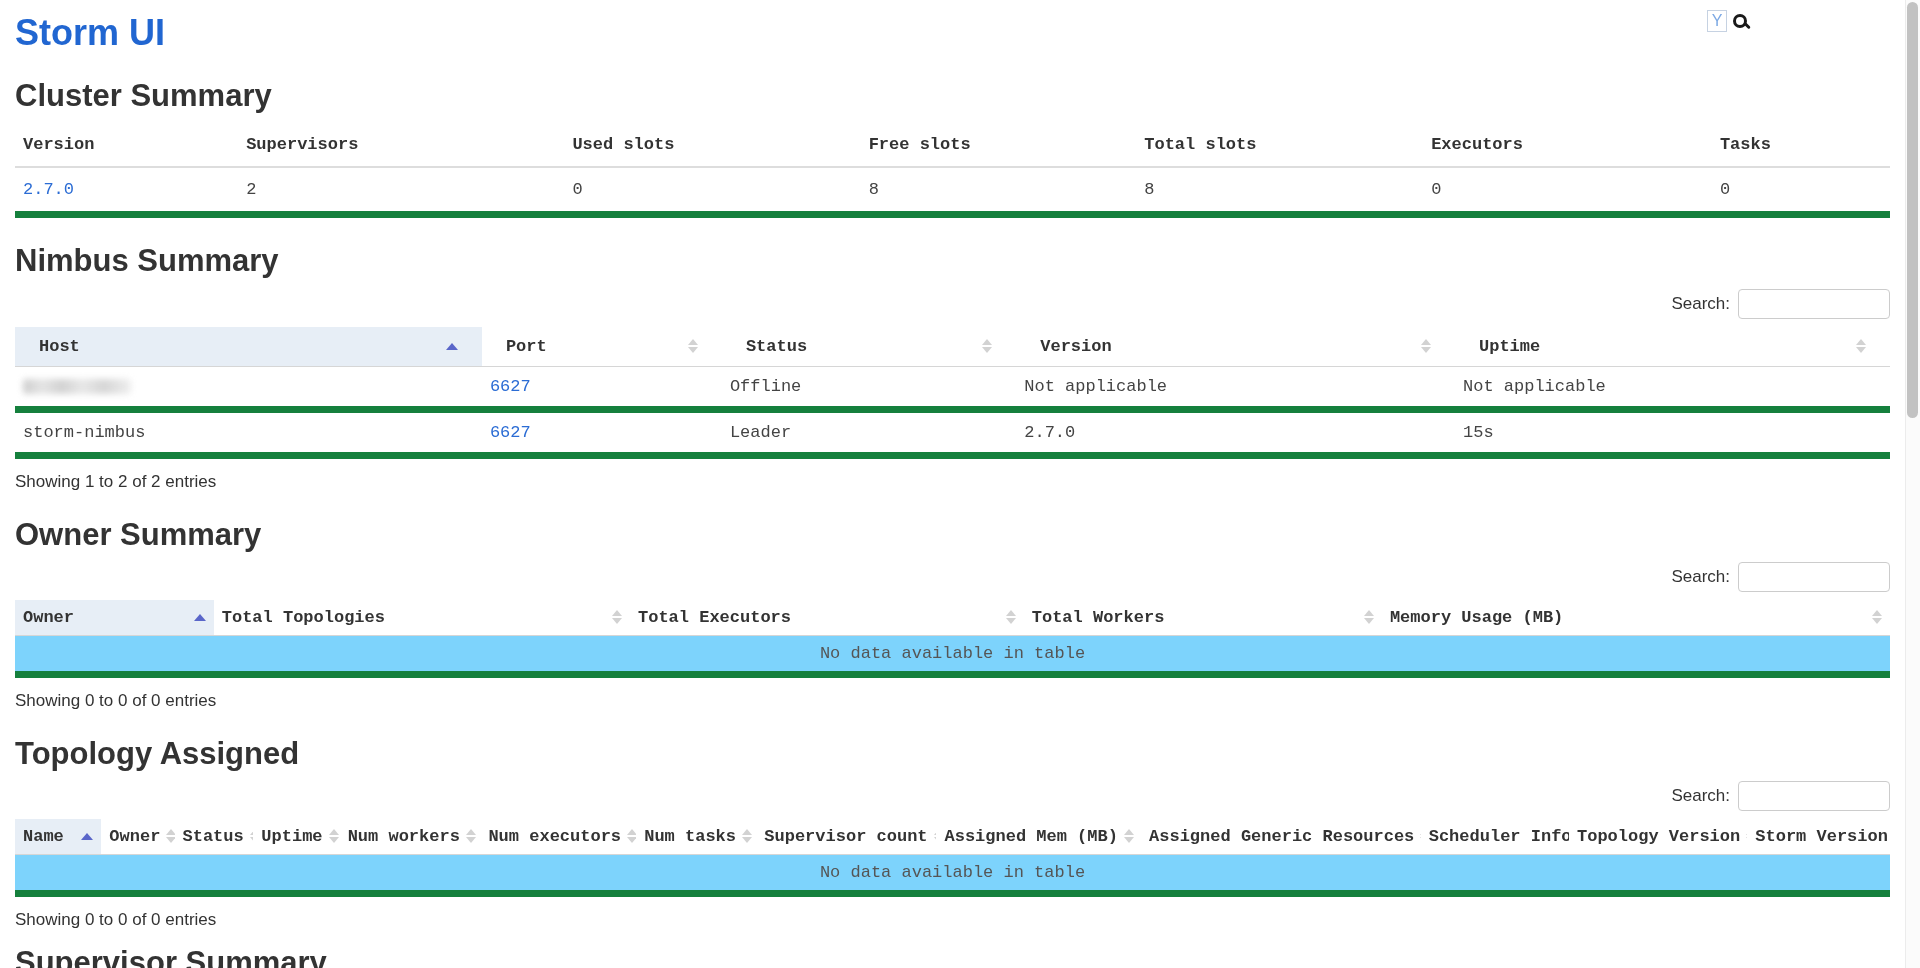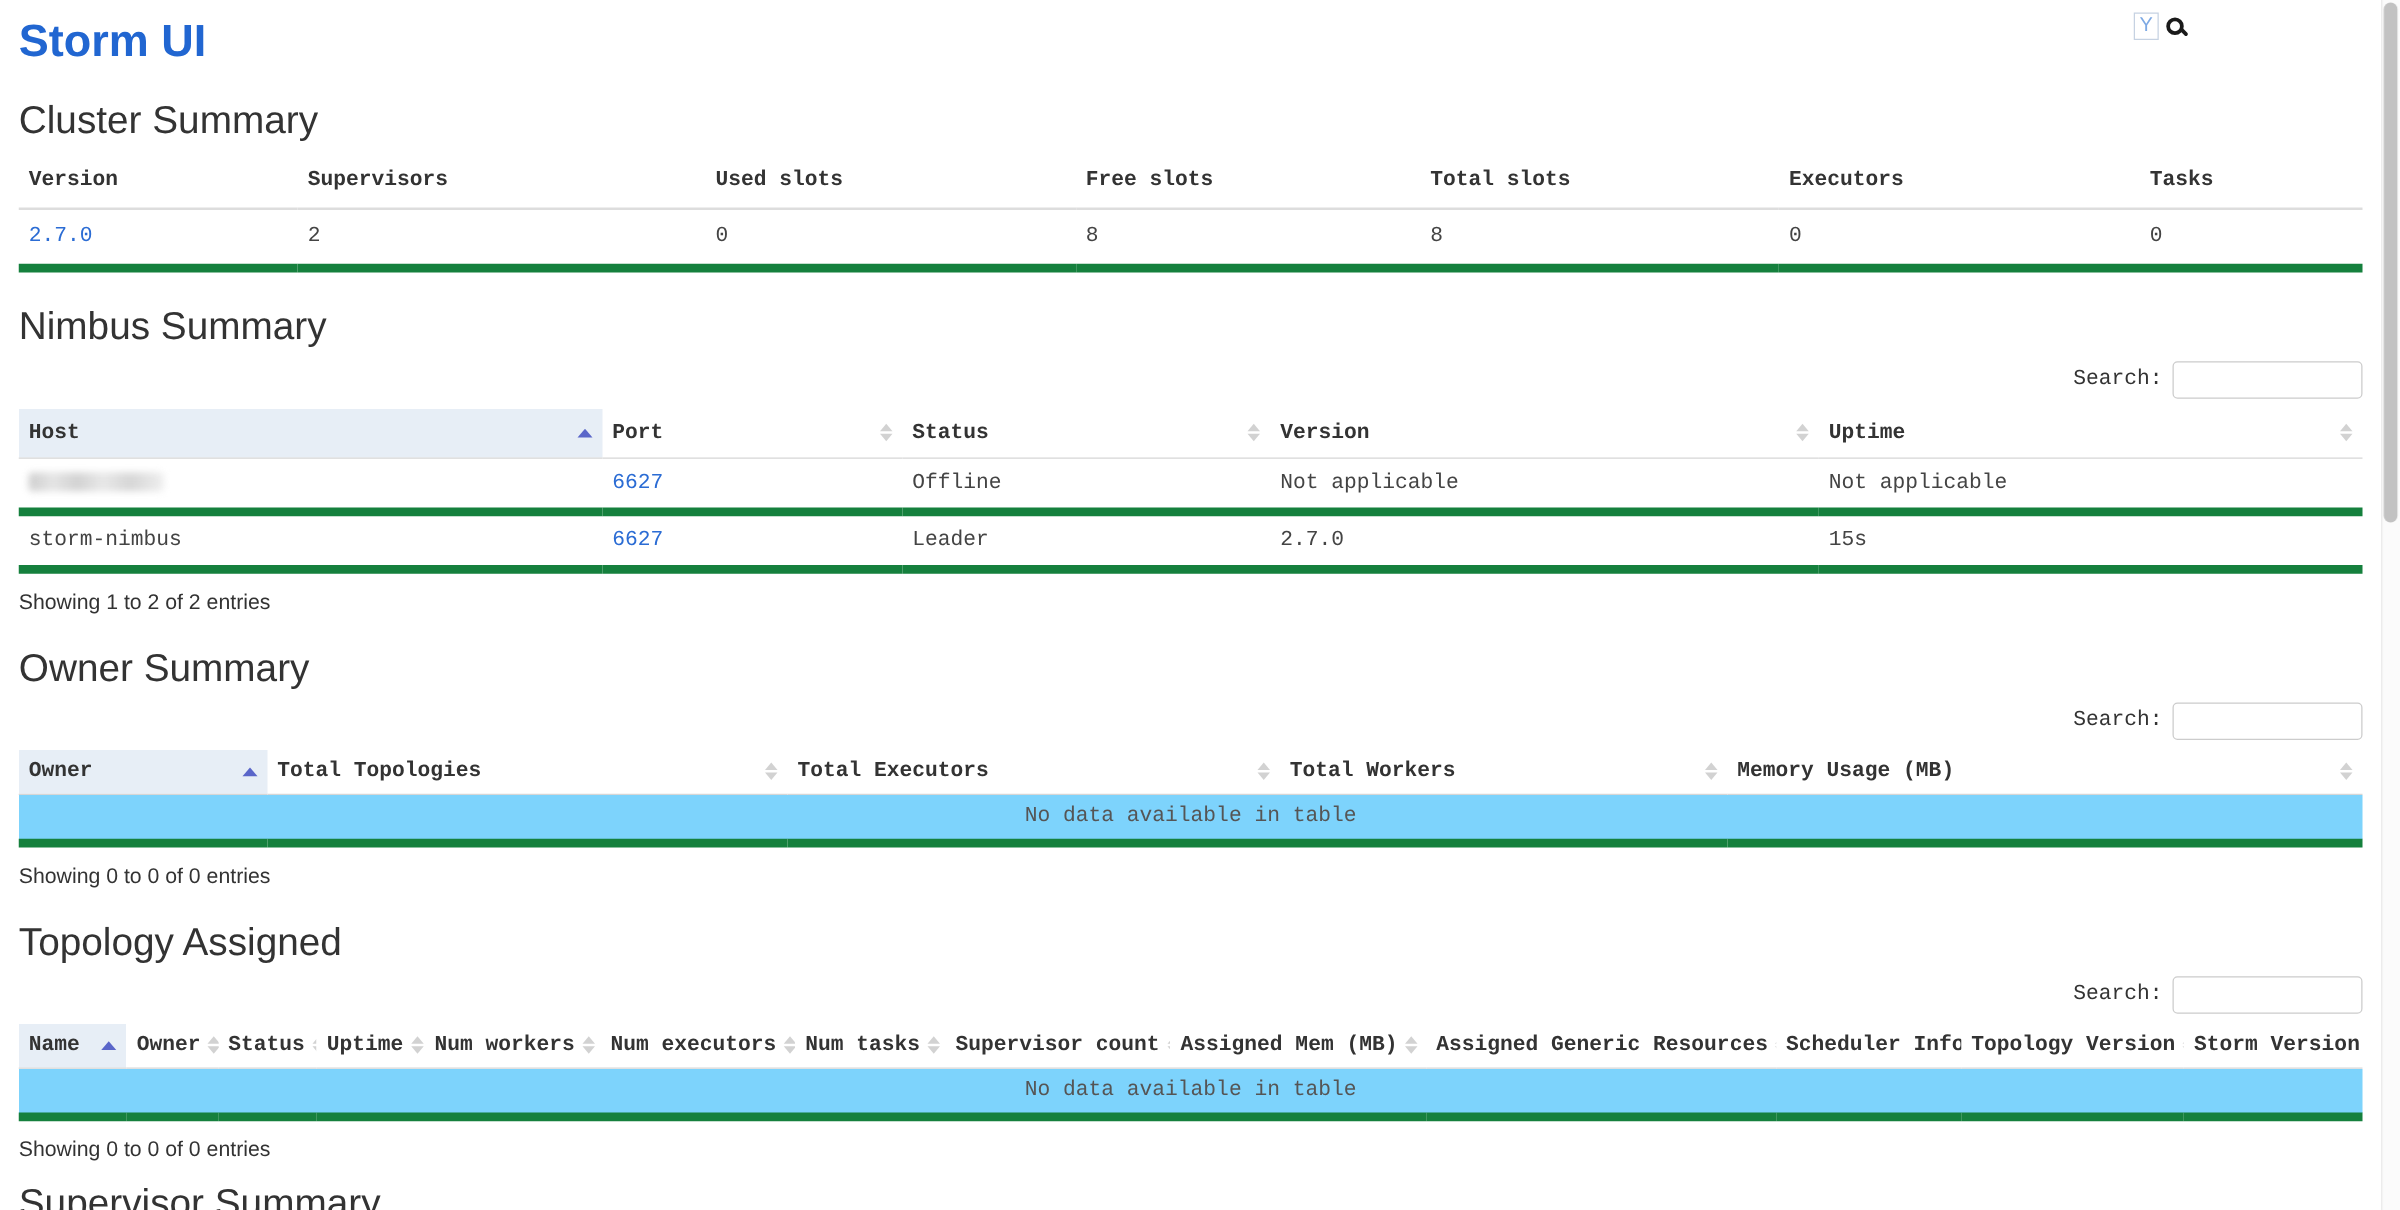--- a/index.html
+++ b/index.html
@@ -1,57 +1,57 @@
 <!DOCTYPE html>
 <html><head>
 <meta charset="utf-8">
 <style>
   * { margin:0; padding:0; box-sizing:border-box; }
   html,body { width:1920px; height:968px; overflow:hidden; background:#fff;
               font-family:"Liberation Sans", sans-serif; color:#444; }
   .page { position:absolute; left:15px; top:0; width:1875px; padding-top:12px; }
 
   h1.app-title { font-size:36px; font-weight:700; color:#2166d1; line-height:1.15; }
-  h2.section-title { font-size:31px; font-weight:400; color:#333; line-height:1.1; margin:26px 0 10px; }
+  h2.section-title { font-size:31px; font-weight:700; color:#333; line-height:1.1; margin:26px 0 10px; }
   h2.tight { margin-top:16px; }
 
   
   .top-icons { position:absolute; left:1707px; top:10px; display:flex; align-items:center; gap:6px; }
   .y-badge { width:20px; height:22px; border:1px solid #c6d2e2; color:#7da9e4; font-size:16px;
              display:flex; align-items:center; justify-content:center; background:#fff; }
   .mag { position:relative; width:14px; height:14px; border:3px solid #1a1a1a; border-radius:50%; display:inline-block; }
   .mag::after { content:''; position:absolute; width:8px; height:3px; background:#1a1a1a;
                 transform:rotate(45deg); right:-7px; bottom:-2px; border-radius:2px; }
 
   
   .scrollbar { position:fixed; right:0; top:0; width:15px; height:968px; background:#fbfbfb; border-left:1px solid #ececec; }
   .scrollbar .thumb { position:absolute; top:2px; right:2px; width:11px; height:416px; background:#c2c2c2; border-radius:6px; }
 
   table { width:100%; border-collapse:collapse; table-layout:fixed; font-size:17px;font-family:Liberation Mono, monospace; }
-  th { text-align:left; font-weight:700; color:#333; padding:10px 8px; }
+  th { text-align:left; font-weight:700; color:#333; padding:10px 24px; }
   td { color:#444; padding:10px 8px; border-bottom:7px solid #15803d; overflow:hidden; white-space:nowrap; }
   th { white-space:nowrap; overflow:hidden; }
 
   .plain-table th { padding:12px 8px; border-bottom:2px solid #ddd; }
   .plain-table td { padding:12px 8px; }
   .dt-table thead th { border-bottom:1px solid #d6d6d6; }
   .dt-table th.sorted { background:#e7eef6; }
   .owner-table th, .owner-table td, .topo-table th, .topo-table td { padding:8px 8px; }
 
   .th-inner { display:flex; justify-content:space-between; align-items:center; gap:6px; }
   .sort { display:flex; flex-direction:column; gap:2px; flex:none; }
   .tri { width:0; height:0; border-left:5px solid transparent; border-right:5px solid transparent; }
   .tri.up   { border-bottom:6px solid #d2d2d2; }
   .tri.down { border-top:6px solid #d2d2d2; }
   .sort.asc .tri.up { border-left-width:6px; border-right-width:6px; border-bottom:7px solid #5a66c9; }
 
   a.lnk { color:#2b6cd4; text-decoration:none; }
 
   .search-bar { display:flex; justify-content:flex-end; align-items:center; margin:4px 0 8px; }
-  .search-bar label { font-size:17px; color:#333; margin-right:8px;font-family:Liberation Mono, monospace; }
+  .search-bar label { font-size:17px; color:#333; margin-right:8px; }
   .search-bar input { width:152px; height:30px; border:1px solid #ccc; border-radius:4px;
                       padding:0 8px; font-size:16px; font-family:"Liberation Sans", sans-serif; }
 
   .entries-note { font-size:17px; color:#333; margin:13px 0 2px; }
 
   .no-data td { background:#7dd3fc; text-align:center; color:#555; }
   .redacted { display:inline-block; width:108px; height:15px; border-radius:3px; opacity:.75;
               background:linear-gradient(90deg,#bdbdbd,#dcdcdc 18%,#c3c3c3 36%,#e0e0e0 55%,#c8c8c8 75%,#e9e9e9);
               filter:blur(3px); vertical-align:middle; }
 </style>

